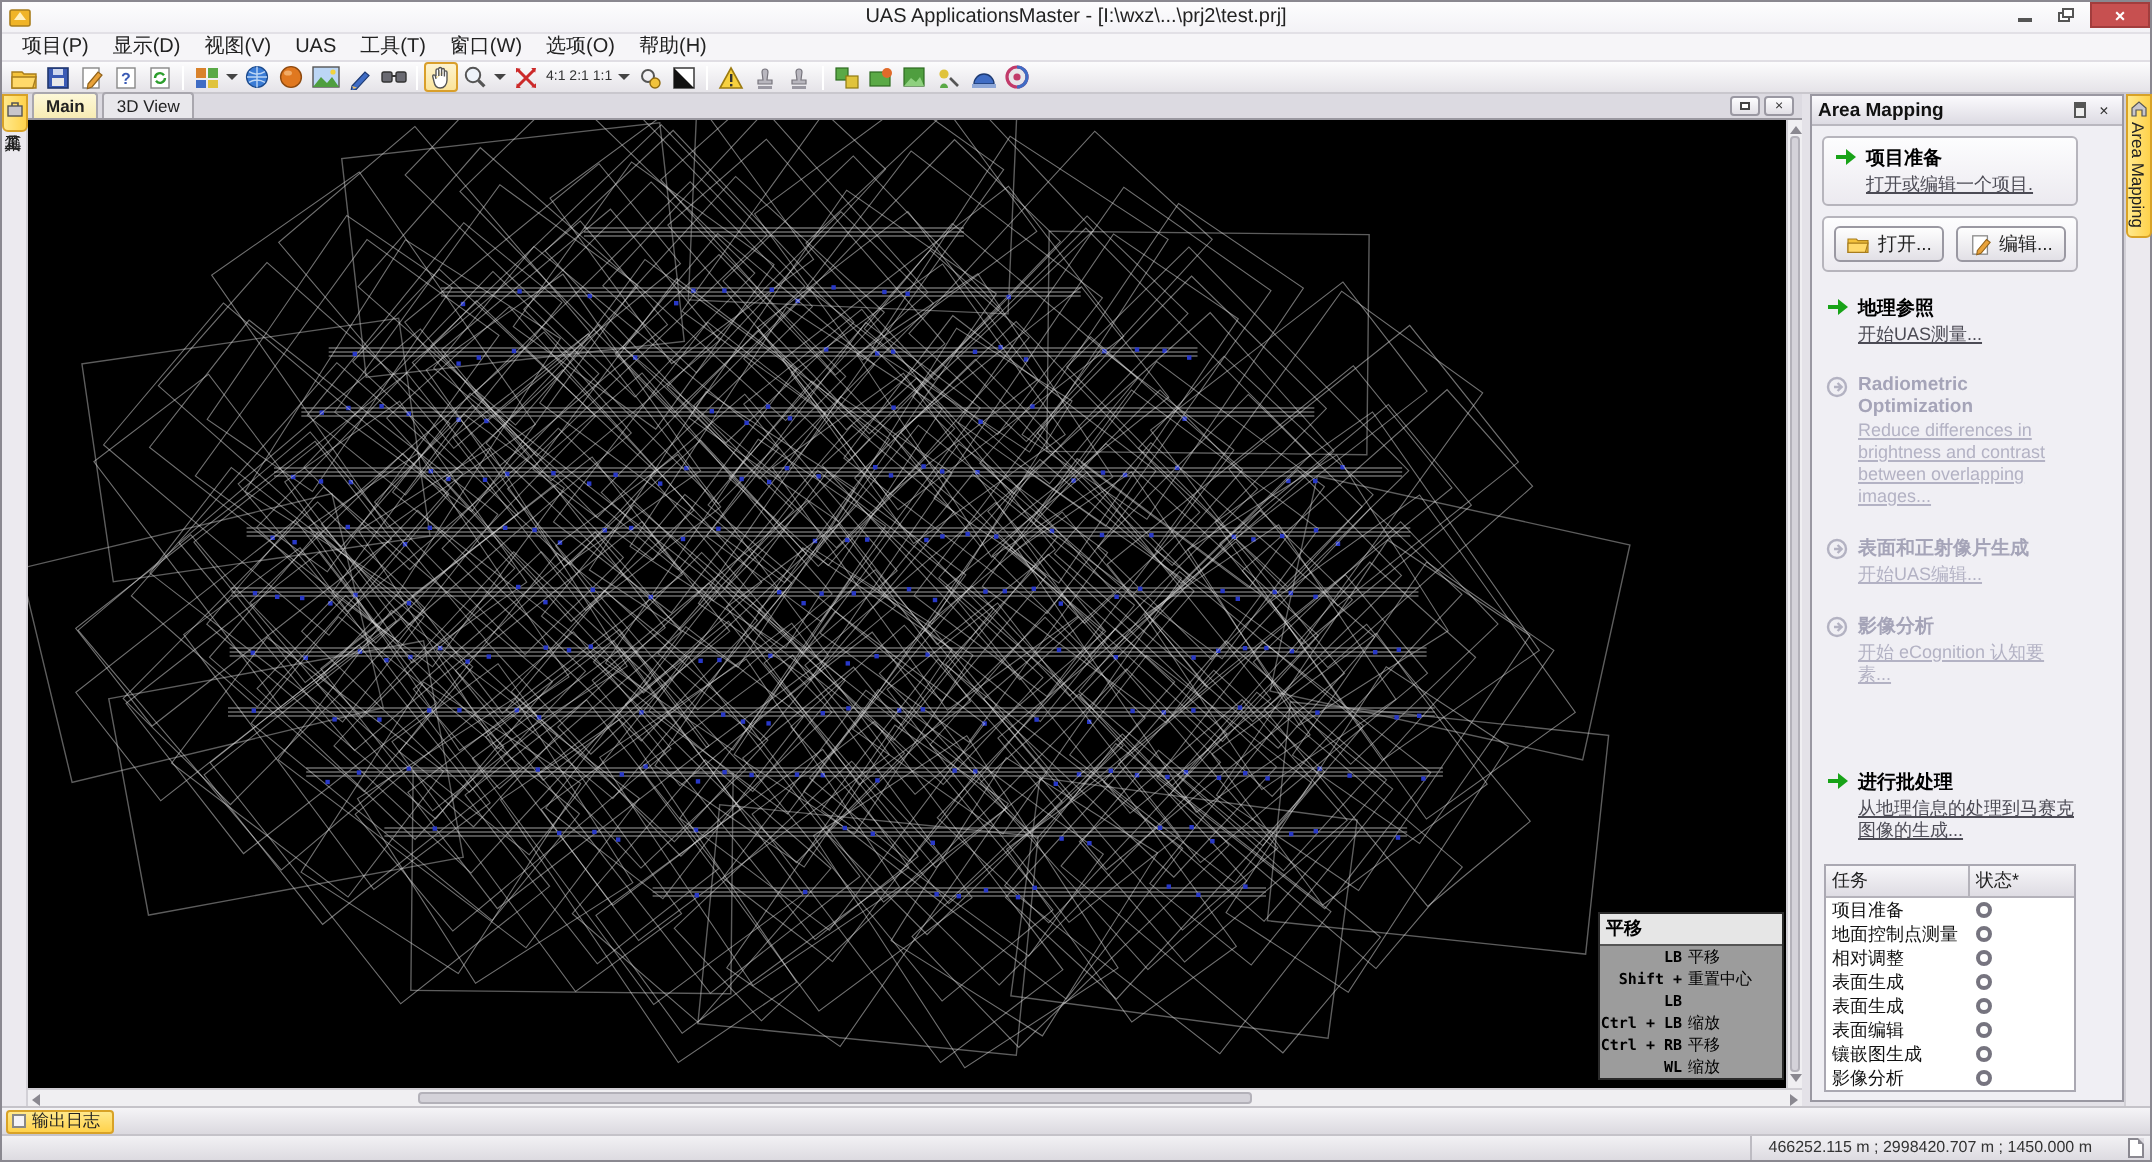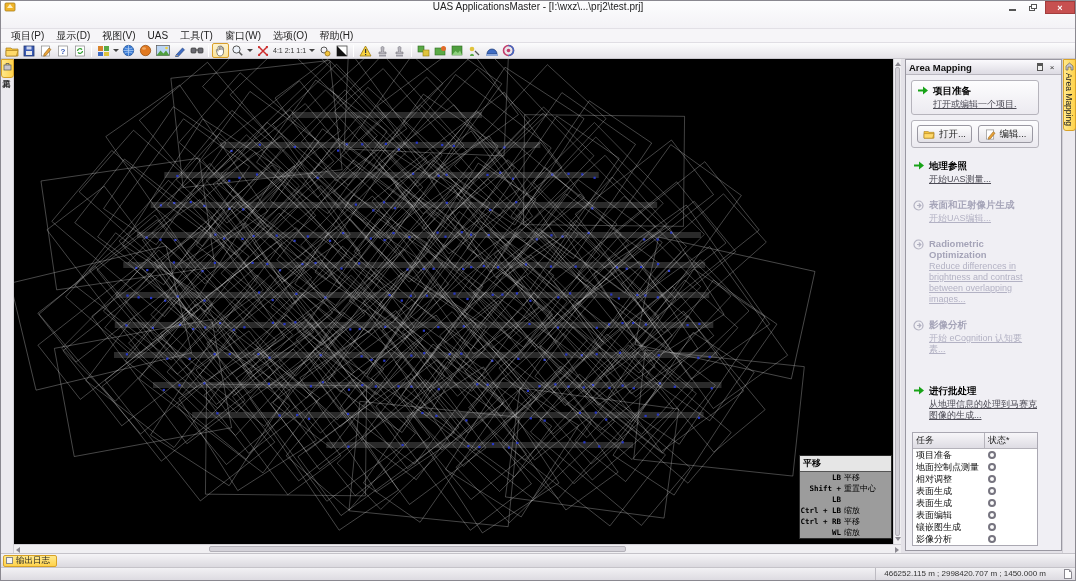--- a/index.html
+++ b/index.html
@@ -2,21 +2,21 @@
 <html><head>
 <meta charset="utf-8">
 <style>
   * { margin:0; padding:0; box-sizing:border-box; }
   html,body { width:1076px; height:581px; overflow:hidden; }
   body { font-family:"Liberation Sans", sans-serif; background:#e8e6ea; position:relative; font-size:10px; color:#111; }
 
   .window { position:absolute; inset:0; border:1px solid #8a8890; background:#ecebef; display:flex; flex-direction:column; }
 
   
-  .titlebar { height:28px; background:linear-gradient(#fdfdfe,#f3f2f6); display:flex; position:relative; border-bottom:1px solid #e2e0e6; }
+  .titlebar { height:16px; background:linear-gradient(#fdfdfe,#f3f2f6); display:flex; align-items:center; position:relative; border-bottom:1px solid #e2e0e6; }
   .app-icon { width:12px; height:11px; margin-left:3px; display:inline-block; }
   .title { position:absolute; left:0; right:0; text-align:center; font-size:10px; color:#222; pointer-events:none; }
   .win-btns { margin-left:auto; display:flex; align-items:flex-start; height:100%; }
   .wbtn { width:22px; height:13px; display:flex; align-items:center; justify-content:center; position:relative; }
   .wbtn.min i { width:7px; height:2px; background:#555; margin-top:4px; }
   .wbtn.rest .sq1 { position:absolute; width:6px; height:5px; border:1px solid #555; left:8px; top:3px; background:#fff; }
   .wbtn.rest .sq2 { position:absolute; width:6px; height:5px; border:1px solid #555; left:6px; top:5px; background:#fff; }
   .wbtn.close { width:30px; background:#c75050; border:1px solid #a23d3d; color:#fff; font-size:9px; font-weight:bold; }
 
   
@@ -322,20 +322,30 @@
           <svg width="9" height="9" viewBox="0 0 9 9">
               <rect x="1" y="3" width="7" height="5" fill="#c8c6cc" stroke="#555" stroke-width="0.7"></rect>
               <path d="M3 3V1.5h3V3" fill="none" stroke="#555" stroke-width="0.8"></path>
             </svg>
         </span>
         <span class="vtext">工具箱</span>
       </div>
     </div>
 
     <div class="center">
+      <div class="doc-tabs">
+        <span class="dtab active">Main</span>
+        <span class="dtab">3D View</span>
+        <span class="mdi-btns">
+          <span class="mdi-btn">
+              <span class="msq"></span>
+            </span>
+          <span class="mdi-btn">×</span>
+        </span>
+      </div>
       <div class="view-row">
         <div class="viewport">
           <svg id="scene" width="883" height="488" viewBox="0 0 883 488">
               <rect x="332.5" y="-16.5" width="160" height="110" fill="none" stroke="#cfcfcf" stroke-width="0.7" opacity="0.45" transform="rotate(2.5 412.5 38.5)"></rect>
               <rect x="510" y="56.5" width="160" height="110" fill="none" stroke="#cfcfcf" stroke-width="0.7" opacity="0.45" transform="rotate(0.6 590 111.5)"></rect>
               <rect x="631" y="194" width="160" height="110" fill="none" stroke="#cfcfcf" stroke-width="0.7" opacity="0.45" transform="rotate(12.4 711 249)"></rect>
               <rect x="625" y="299" width="160" height="110" fill="none" stroke="#cfcfcf" stroke-width="0.7" opacity="0.45" transform="rotate(6.0 705 354)"></rect>
               <rect x="498" y="339" width="160" height="110" fill="none" stroke="#cfcfcf" stroke-width="0.7" opacity="0.45" transform="rotate(7.6 578 394)"></rect>
               <rect x="340" y="350" width="160" height="110" fill="none" stroke="#cfcfcf" stroke-width="0.7" opacity="0.45" transform="rotate(5.7 420 405)"></rect>
               <rect x="192" y="326" width="160" height="110" fill="none" stroke="#cfcfcf" stroke-width="0.7" opacity="0.45" transform="rotate(0.6 272 381)"></rect>
@@ -929,35 +939,35 @@
         </div>
 
         <div class="step disabled">
           <span class="step-icon">
             <svg width="12" height="11" viewBox="0 0 12 11">
                 <circle cx="5.5" cy="5.5" r="4.5" fill="none" stroke="#b3b2c2" stroke-width="1.2"></circle>
                 <path d="M4 5.5h3M5.8 3.5l2 2-2 2" fill="none" stroke="#b3b2c2" stroke-width="1.2"></path>
               </svg>
           </span>
           <span>
-            <div class="step-title">表面和正射像片生成</div>
-            <div class="step-desc">开始UAS编辑...</div>
+            <div class="step-title">Radiometric Optimization</div>
+            <div class="step-desc">Reduce differences in brightness and contrast between overlapping images...</div>
           </span>
         </div>
 
         <div class="step disabled">
           <span class="step-icon">
             <svg width="12" height="11" viewBox="0 0 12 11">
                 <circle cx="5.5" cy="5.5" r="4.5" fill="none" stroke="#b3b2c2" stroke-width="1.2"></circle>
                 <path d="M4 5.5h3M5.8 3.5l2 2-2 2" fill="none" stroke="#b3b2c2" stroke-width="1.2"></path>
               </svg>
           </span>
           <span>
-            <div class="step-title">Radiometric Optimization</div>
-            <div class="step-desc">Reduce differences in brightness and contrast between overlapping images...</div>
+            <div class="step-title">表面和正射像片生成</div>
+            <div class="step-desc">开始UAS编辑...</div>
           </span>
         </div>
 
         <div class="step disabled">
           <span class="step-icon">
             <svg width="12" height="11" viewBox="0 0 12 11">
                 <circle cx="5.5" cy="5.5" r="4.5" fill="none" stroke="#b3b2c2" stroke-width="1.2"></circle>
                 <path d="M4 5.5h3M5.8 3.5l2 2-2 2" fill="none" stroke="#b3b2c2" stroke-width="1.2"></path>
               </svg>
           </span>

